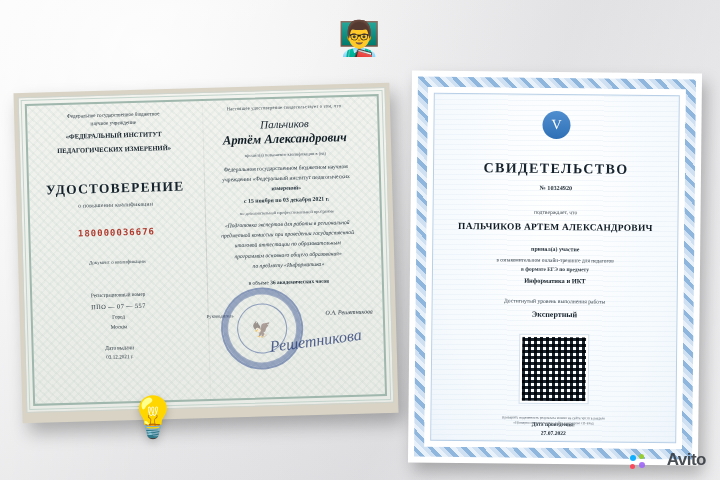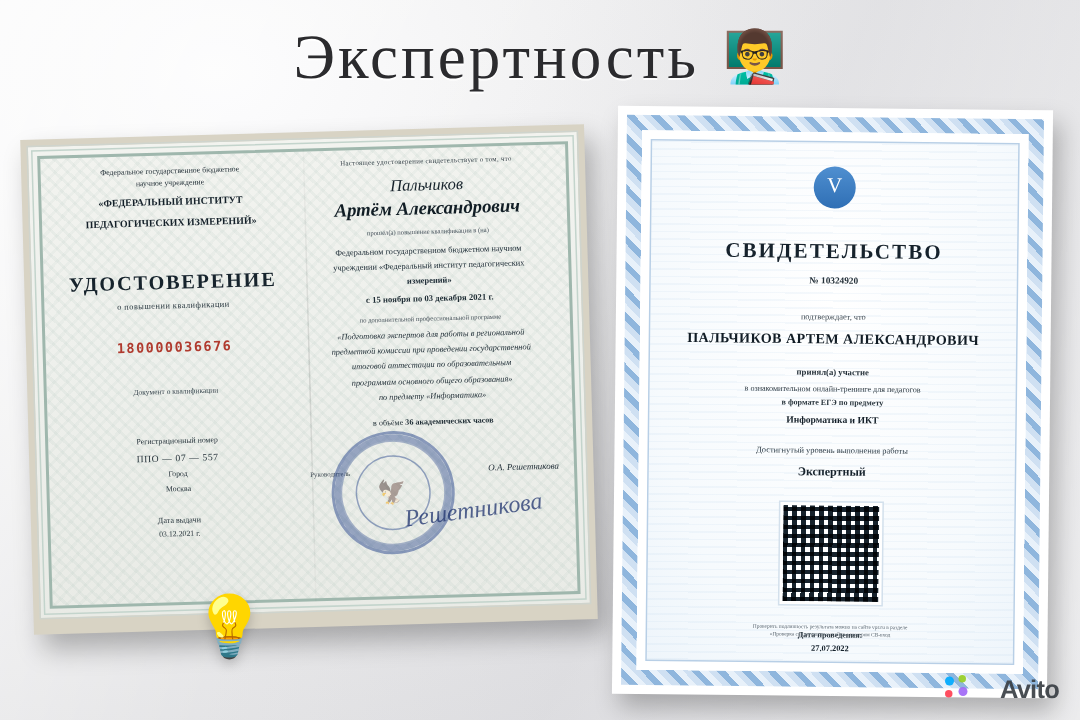--- a/index.html
+++ b/index.html
@@ -420,21 +420,21 @@
     line-height: 1;
     filter: drop-shadow(0 3px 4px rgba(0,0,0,0.2));
   }
 
   
   .watermark {
     position: absolute;
     right: 14px;
     bottom: 10px;
     display: flex;
-    align-items: flex-start;
+    align-items: flex-end;
     gap: 21px;
     opacity: 0.92;
   }
   .wm-dots {
     position: relative;
     width: 16px;
     height: 16px;
   }
   .wm-dots i {
     position: absolute;
@@ -453,21 +453,20 @@
     letter-spacing: -0.5px;
   }
 </style>
 </head>
 <body>
 
 <div class="stage">
   <div class="bg-sheen"></div>
 
   <div class="title-row">
-    <div class="title-text">Экспертность</div>
     <div class="title-emoji">👨‍🏫</div>
   </div>
 
   <div class="doc-left">
     <div class="doc-left-inner">
       <div class="guilloche"></div>
       <div class="fold"></div>
 
       <div class="left-col">
         <div class="org-small">Федеральное государственное бюджетное</div>

